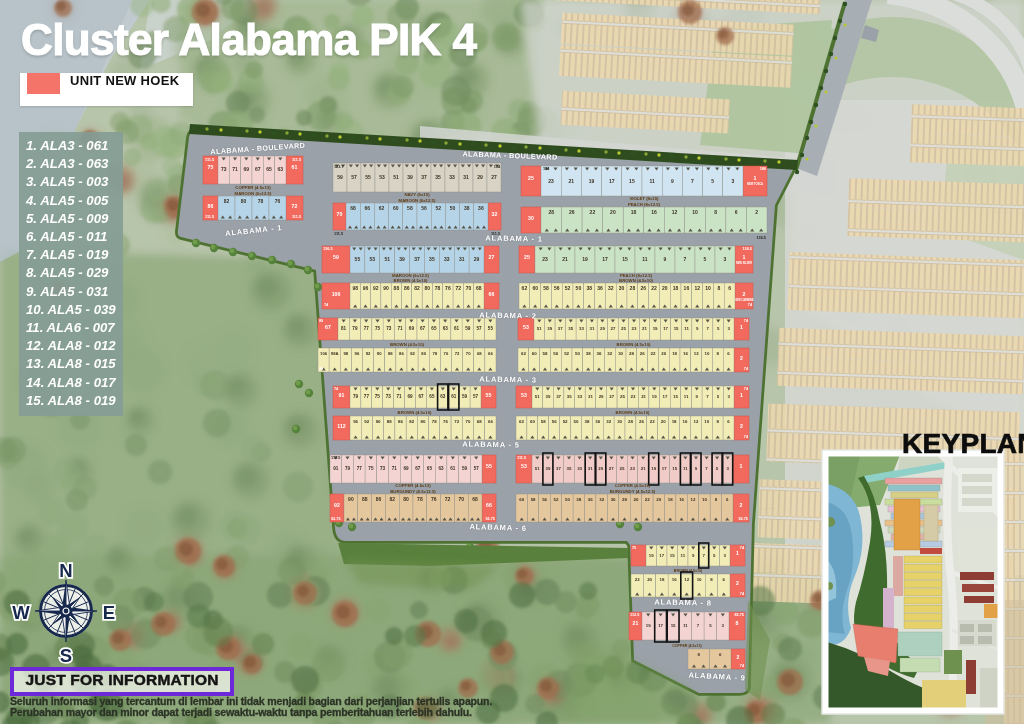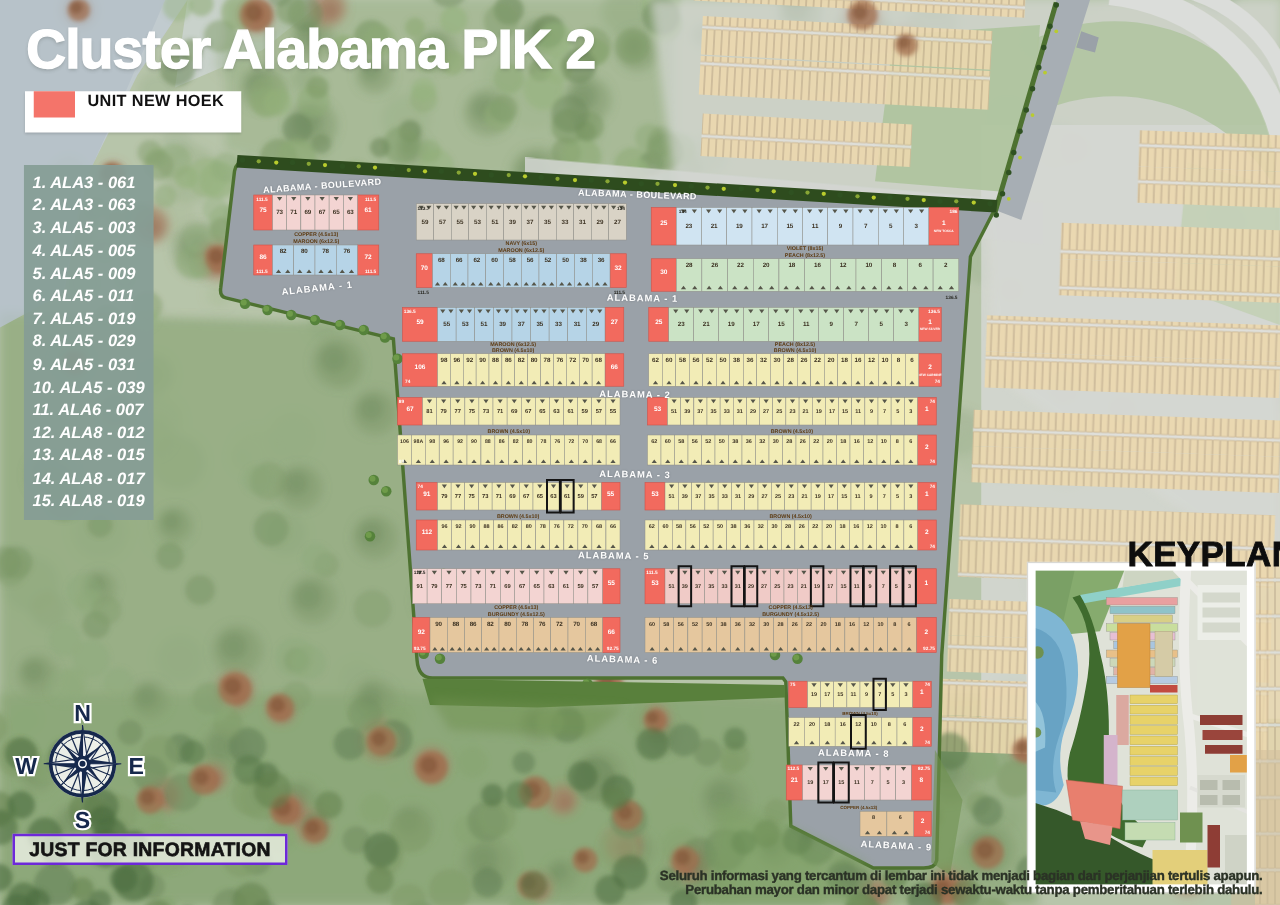--- a/index.html
+++ b/index.html
@@ -3,23 +3,23 @@
 
 html,body{margin:0;padding:0;}
 body{width:1024px;height:724px;overflow:hidden;font-family:"Liberation Sans",sans-serif;position:relative;background:#bcc8ae;}
 #stage{position:absolute;left:0;top:0;width:1024px;height:724px;}
 .abs{position:absolute;}
 #title{left:21px;top:15px;font-size:44px;font-weight:bold;color:#fff;letter-spacing:-0.6px;-webkit-text-stroke:1.1px #ffffff;text-shadow:0 2px 3px rgba(60,70,60,0.28);}
 #legend{left:20px;top:73px;width:173px;height:33px;background:#fff;display:flex;box-shadow:0 1px 2px rgba(0,0,0,0.15);}
 #legend .sw{width:33px;height:21px;background:#f4746a;margin-left:7px;}
 #legend .tx{font-size:13px;font-weight:bold;color:#111;margin-left:10px;letter-spacing:0.3px;}
 #list{left:19px;top:132px;width:97px;padding:5px 0 6px 7px;background:rgba(133,157,150,0.93);color:#fff;font-size:13.2px;font-weight:bold;font-style:italic;line-height:18.2px;}
-#info{left:10px;top:667px;width:216px;height:21px;border:2px solid #6d28d9;background:rgba(248,250,242,0.72);display:flex;align-items:flex-end;justify-content:center;}
+#info{left:10px;top:667px;width:216px;height:21px;border:4px solid #6d28d9;background:rgba(248,250,242,0.72);display:flex;align-items:flex-start;justify-content:center;}
 #info span{font-size:15.5px;font-weight:bold;color:#141414;letter-spacing:0.2px;-webkit-text-stroke:0.5px #141414;}
-#disc{left:10px;top:696px;width:1000px;font-size:10.6px;font-weight:bold;color:#2b3226;line-height:11px;letter-spacing:-0.2px;text-align:right;-webkit-text-stroke:0.3px #2b3226;}
+#disc{left:10px;top:696px;width:1000px;font-size:10.6px;font-weight:bold;color:#2b3226;line-height:11px;letter-spacing:-0.2px;-webkit-text-stroke:0.3px #2b3226;}
 #kptitle{left:902px;top:428px;font-size:28px;font-weight:bold;color:#0d0d0d;letter-spacing:0.3px;-webkit-text-stroke:0.7px #0d0d0d;}
 
 </style></head><body>
 <svg id="stage" width="1024" height="724" viewBox="0 0 1024 724">
 <defs>
 <filter id="soft" x="-30%" y="-30%" width="160%" height="160%">
         <feGaussianBlur stdDeviation="4"></feGaussianBlur>
       </filter>
 <filter id="soft2" x="-30%" y="-30%" width="160%" height="160%">
         <feGaussianBlur stdDeviation="1.5"></feGaussianBlur>
@@ -2214,21 +2214,21 @@
         <circle r="6.5" fill="#16284c"></circle>
         <circle r="3" fill="#16284c" stroke="#fff" stroke-width="1.2"></circle>
       </g>
       <text x="66" y="577" font-size="18.5" font-weight="bold" fill="#16284c" stroke="#ffffff" stroke-width="3.4" paint-order="stroke" text-anchor="middle">N</text>
       <text x="66" y="662" font-size="18.5" font-weight="bold" fill="#16284c" stroke="#ffffff" stroke-width="3.4" paint-order="stroke" text-anchor="middle">S</text>
       <text x="21" y="619" font-size="18.5" font-weight="bold" fill="#16284c" stroke="#ffffff" stroke-width="3.4" paint-order="stroke" text-anchor="middle">W</text>
       <text x="109" y="619" font-size="18.5" font-weight="bold" fill="#16284c" stroke="#ffffff" stroke-width="3.4" paint-order="stroke" text-anchor="middle">E</text>
     </g>
 </svg>
 
-<div id="title" class="abs">Cluster Alabama PIK 2</div>
+<div id="title" class="abs">Cluster Alabama PIK 4</div>
 
 <div id="legend" class="abs">
     <div class="sw"></div>
     <div class="tx">UNIT NEW HOEK</div>
   </div>
 
 <div id="list" class="abs">1. ALA3 - 061<br>2. ALA3 - 063<br>3. ALA5 - 003<br>4. ALA5 - 005<br>5. ALA5 - 009<br>6. ALA5 - 011<br>7. ALA5 - 019<br>8. ALA5 - 029<br>9. ALA5 - 031<br>10. ALA5 - 039<br>11. ALA6 - 007<br>12. ALA8 - 012<br>13. ALA8 - 015<br>14. ALA8 - 017<br>15. ALA8 - 019</div>
 
 <div id="info" class="abs">
     <span>JUST FOR INFORMATION</span>

